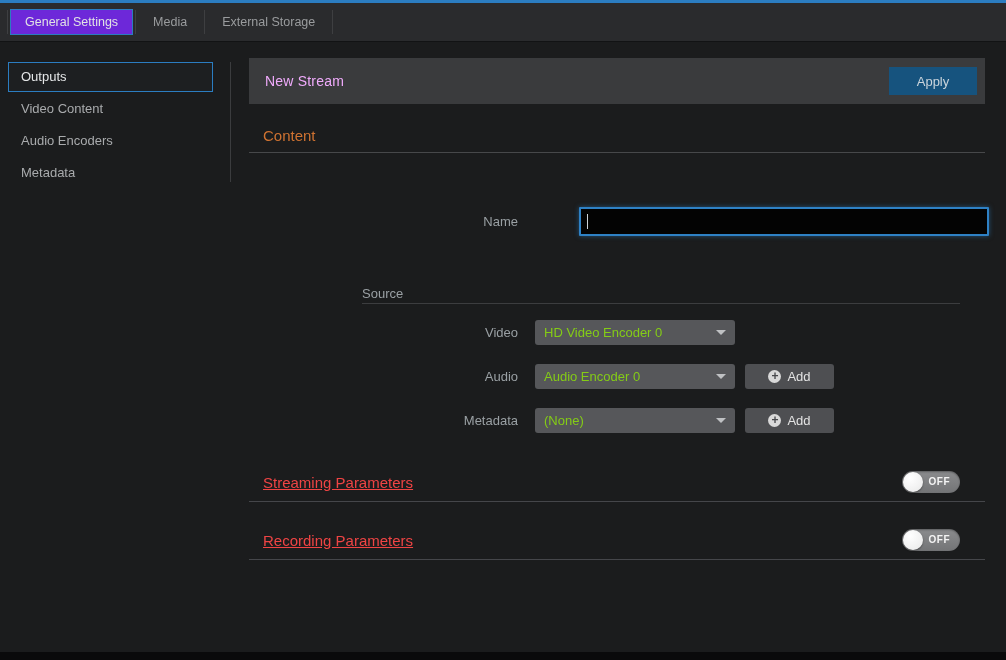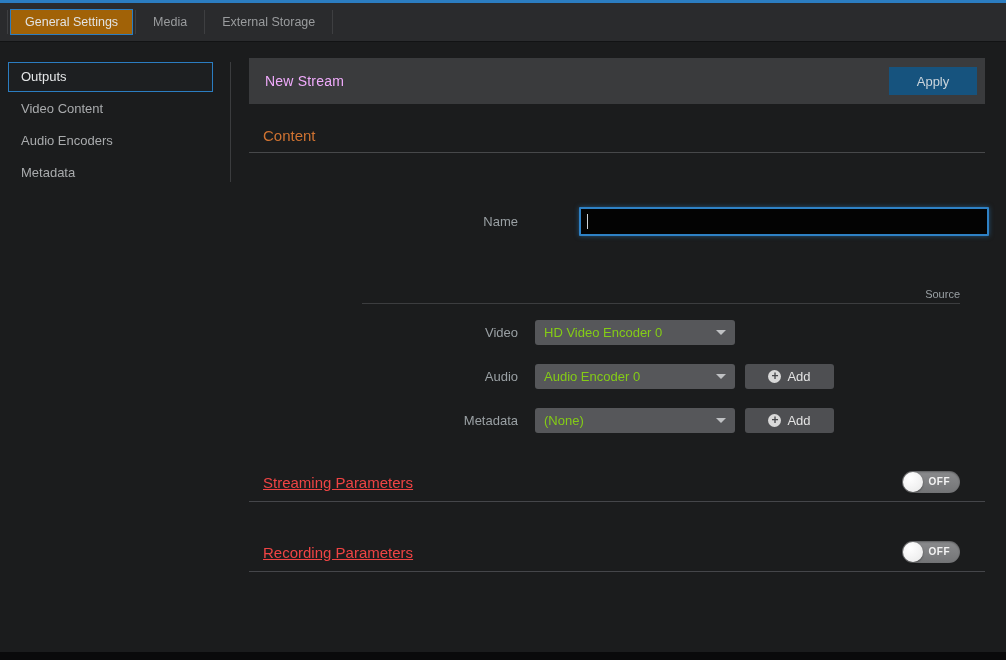--- a/index.html
+++ b/index.html
@@ -15,21 +15,21 @@
   .tabbar {
     position:absolute; top:3px; left:0; width:100%; height:39px;
     background:#2a2b2d; border-bottom:1px solid #121314;
     display:flex; align-items:center; padding-left:7px;
   }
   .tab-sep { width:1px; height:24px; background:#3e3f41; flex:0 0 1px; }
   .tab {
     margin:0 2px; padding:5px 14px; font-size:12.5px; color:#9a9c9e;
     border:1px solid transparent; cursor:default; white-space:nowrap;
   }
-  .tab.active { border-color:#2b7dc1; color:#e1e3e4; background:#a16207; }
+  .tab.active { border-color:#2b7dc1; color:#e1e3e4; background:#6d28d9; }
 
   
   .sidebar { position:absolute; left:0; top:42px; width:233px; }
   .side-item {
     width:205px; margin:0 0 2px 8px; height:30px; line-height:28px;
     padding-left:12px; font-size:13px; color:#a9abad;
     border:1px solid transparent; white-space:nowrap;
   }
   .sidebar { padding-top:20px; }
   .side-item.active { border-color:#2b7dc1; color:#e4e6e7; background:#1d1f21; }
@@ -67,22 +67,22 @@
     font-family:"Liberation Sans", sans-serif; outline:none;
   }
   .caret {
     position:absolute; left:8px; top:7px; width:1px; height:15px; background:#cdd3d8;
     animation: blink 1s steps(1) infinite;
   }
   @keyframes blink { 50% { opacity:0; } }
 
   .subsection-label {
     margin-top:50px; margin-left:113px; width:598px;
-    font-size:11px; color:#9aa0a4; line-height:16px;
-    padding-bottom:1px; border-bottom:1px solid #3c3d3f;text-align:right;
+    font-size:13px; color:#9aa0a4; line-height:16px;
+    padding-bottom:1px; border-bottom:1px solid #3c3d3f;
   }
 
   .row-video { margin-top:16px; }
   .row-gap   { margin-top:19px; }
 
   .dropdown {
     width:200px; height:25px; background:#56575a; border-radius:3px;
     display:flex; align-items:center; padding:0 9px;
     font-size:13px; color:#84cc16; cursor:pointer;
   }
@@ -97,21 +97,21 @@
     justify-content:center; gap:6px; color:#e3e3e3; font-size:13px;
     font-family:"Liberation Sans", sans-serif; cursor:pointer;
   }
   .plus-icon {
     width:13px; height:13px; border-radius:50%; background:#d9d9d9;
     color:#48494c; font-size:12px; font-weight:bold; line-height:13px;
     text-align:center; display:inline-block;
   }
 
   .param-section { margin-top:37px; display:flex; align-items:center; height:24px; }
-  .param-section.second { margin-top:38px;gap:24px; }
+  .param-section.second { margin-top:26px;gap:24px; }
   .param-title { padding-left:14px; font-size:15px; color:#ef4444;text-decoration:underline; }
   .toggle {
     margin-left:auto; margin-right:25px; width:58px; height:22px;
     border-radius:11px; background:linear-gradient(#8b8c8e,#737476);
     position:relative; cursor:pointer; box-shadow:inset 0 1px 2px rgba(0,0,0,.35);
   }
   .toggle-knob {
     position:absolute; left:1px; top:1px; width:20px; height:20px;
     border-radius:50%; background:radial-gradient(circle at 35% 30%, #ffffff, #e8e8e8);
     box-shadow:0 1px 2px rgba(0,0,0,.4);

